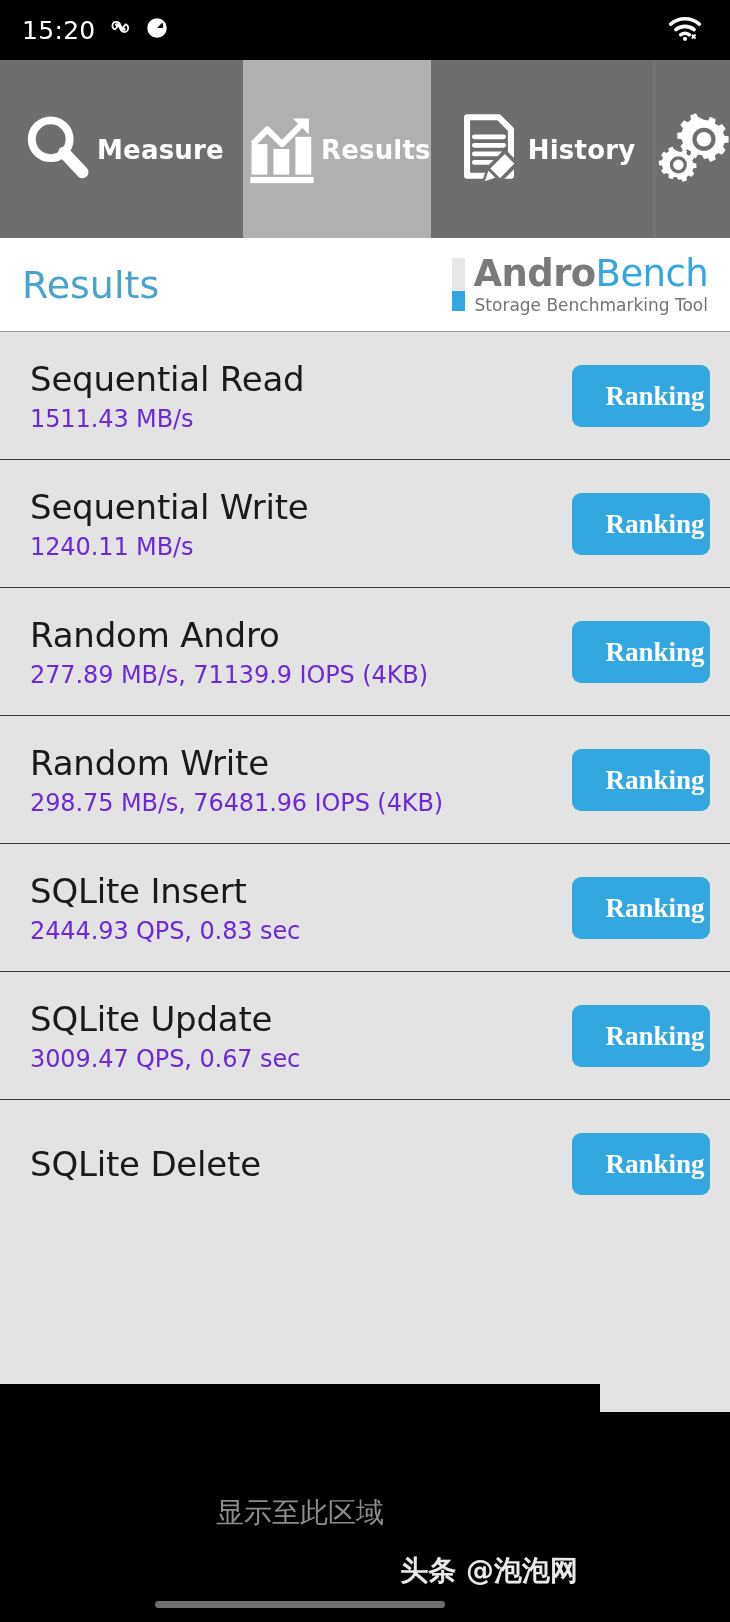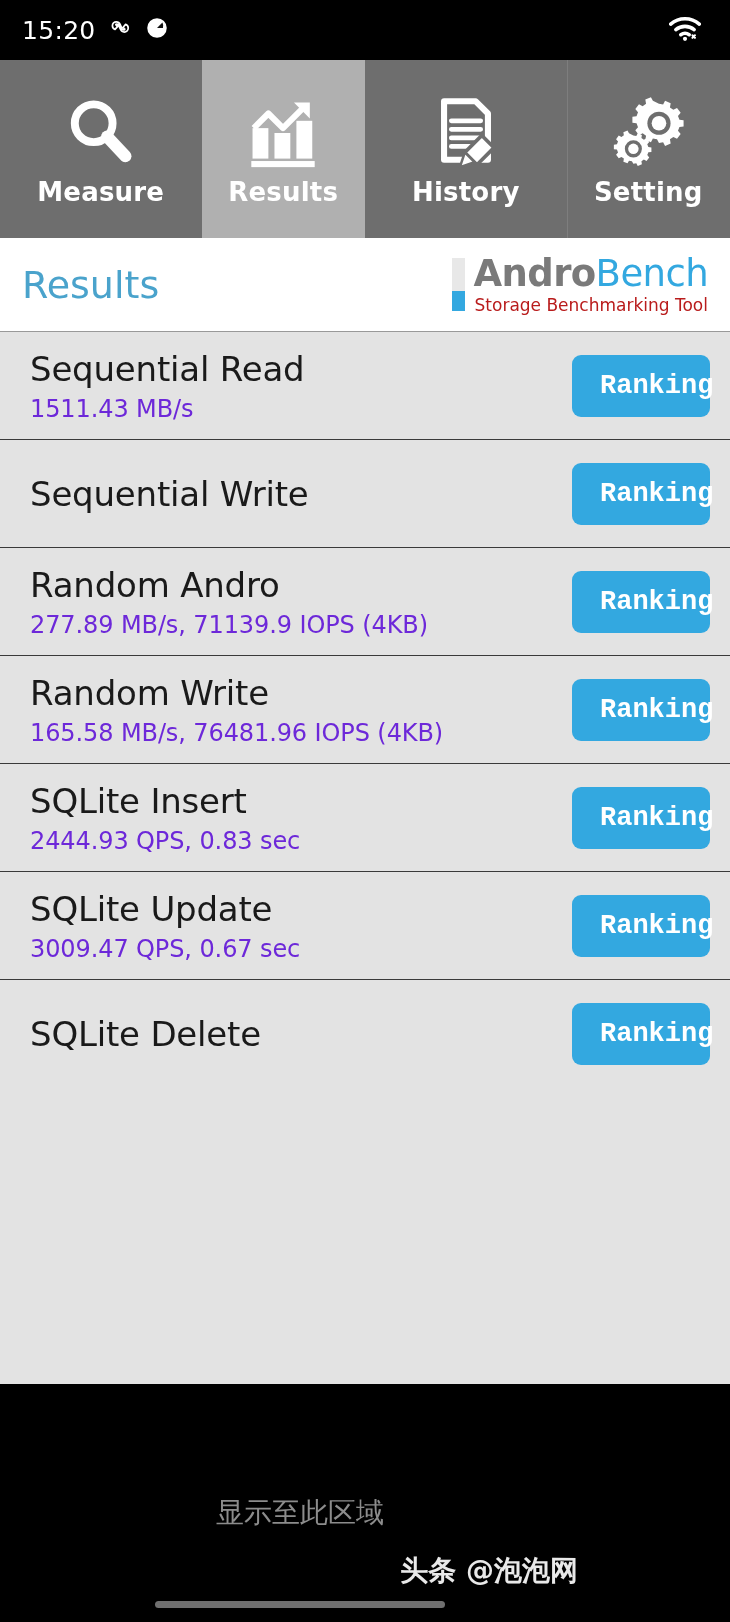--- a/index.html
+++ b/index.html
@@ -21,21 +21,21 @@
   .sb-right { margin-left:auto; display:flex; align-items:center; gap:13px;flex-direction:column; }
   .icn { display:block; }
 
   
   .tabbar {
     position:absolute; top:60px; left:0; width:730px; height:178px;
     display:flex; background:#6e6e6e;
   }
   .tab {
     flex:1 1 0; position:relative;
-    display:flex; flex-direction:column;
+    display:flex; flex-direction:row;
     align-items:center; justify-content:center;
     background:#6e6e6e; color:#fff;margin-left:19px;
   }
   .tab + .tab::before{
     content:""; position:absolute; left:0; top:0; bottom:0; width:1px;
     background:#7e7e7e;
   }
   .tab.active { background:#b0b0b0; }
   .tab.active::before, .tab.active + .tab::before { background:transparent; }
   .tab-icon { height:84px; display:flex; align-items:center; justify-content:center; }
@@ -57,46 +57,46 @@
   }
   .brand { margin-left:auto; display:flex; align-items:center; gap:8px; }
   .brand-bar { width:13px; height:54px; display:flex; flex-direction:column; }
   .brand-bar i { display:block; width:100%; }
   .brand-bar .top { height:62%; background:#e8e8e8; }
   .brand-bar .bot { height:38%; background:#33a8e0; }
   .brand-text { display:flex; flex-direction:column; align-items:flex-end; line-height:1; }
   .brand-main { font-size:37px; font-weight:bold; letter-spacing:-.6px; white-space:nowrap; }
   .brand-main .a { color:#7a7a7a; }
   .brand-main .b { color:#33a8e0; font-weight:400; }
-  .brand-sub { font-size:17px; color:#b91c1c; margin-top:5px; white-space:nowrap; }
+  .brand-sub { font-size:17px; color:#737373; margin-top:5px; white-space:nowrap; }
 
   
   .list {
     position:absolute; top:332px; left:0; width:730px; height:1052px;
     background:#e3e3e3;
   }
   .row {
-    position:relative; height:108px; width:100%;
+    position:relative; height:128px; width:100%;
     display:flex; align-items:center; padding:0 20px 0 30px;
     border-bottom:1.5px solid #3a3a3a;
   }
   .row-texts { display:flex; flex-direction:column; justify-content:center; gap:6px; }
   .row-title {
     font-size:34px; color:#1a1a1a; font-weight:400;
     font-family:"DejaVu Sans",sans-serif; letter-spacing:-.2px;
   }
   .row-value {
     font-size:24px; color:#6d28d9;
     font-family:"DejaVu Sans",sans-serif; letter-spacing:-.1px;
   }
   .rank-btn {
     margin-left:auto; background:#33a8e0; color:#fff;
     border:none; border-radius:9px;
     font-size:27px; font-weight:bold;
-    font-family:Liberation Mono, monospace;
+    font-family:Liberation Serif, serif;
     width:138px; height:62px; line-height:62px; text-align:center;
     cursor:pointer;
     padding-left:28px;
   }
   .list-filler { width:100%; background:#e3e3e3; }
 
   
   .bottom {
     position:absolute; top:1384px; left:0; width:600px; height:238px;
     background:#000;
@@ -240,36 +240,37 @@
       <div class="row-texts">
         <div class="row-title">Sequential Read</div>
         <div class="row-value">1511.43 MB/s</div>
       </div>
       <div class="rank-btn">Ranking</div>
     </div>
 
     <div class="row">
       <div class="row-texts">
         <div class="row-title">Sequential Write</div>
+        <div class="row-value">1240.11 MB/s</div>
       </div>
       <div class="rank-btn">Ranking</div>
     </div>
 
     <div class="row">
       <div class="row-texts">
         <div class="row-title">Random Andro</div>
         <div class="row-value">277.89 MB/s, 71139.9 IOPS (4KB)</div>
       </div>
       <div class="rank-btn">Ranking</div>
     </div>
 
     <div class="row">
       <div class="row-texts">
         <div class="row-title">Random Write</div>
-        <div class="row-value">165.58 MB/s, 76481.96 IOPS (4KB)</div>
+        <div class="row-value">298.75 MB/s, 76481.96 IOPS (4KB)</div>
       </div>
       <div class="rank-btn">Ranking</div>
     </div>
 
     <div class="row">
       <div class="row-texts">
         <div class="row-title">SQLite Insert</div>
         <div class="row-value">2444.93 QPS, 0.83 sec</div>
       </div>
       <div class="rank-btn">Ranking</div>

